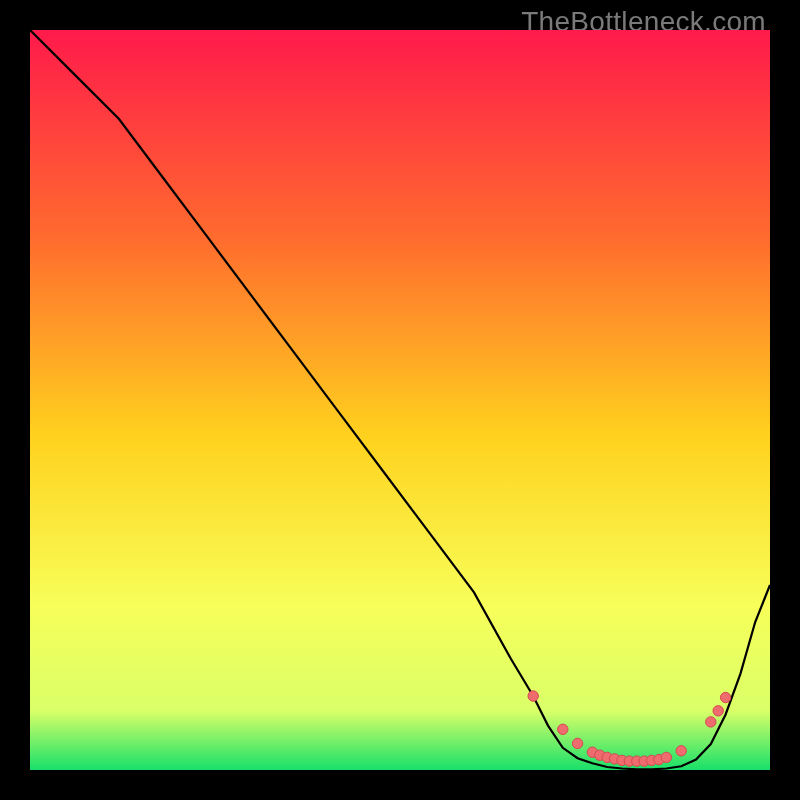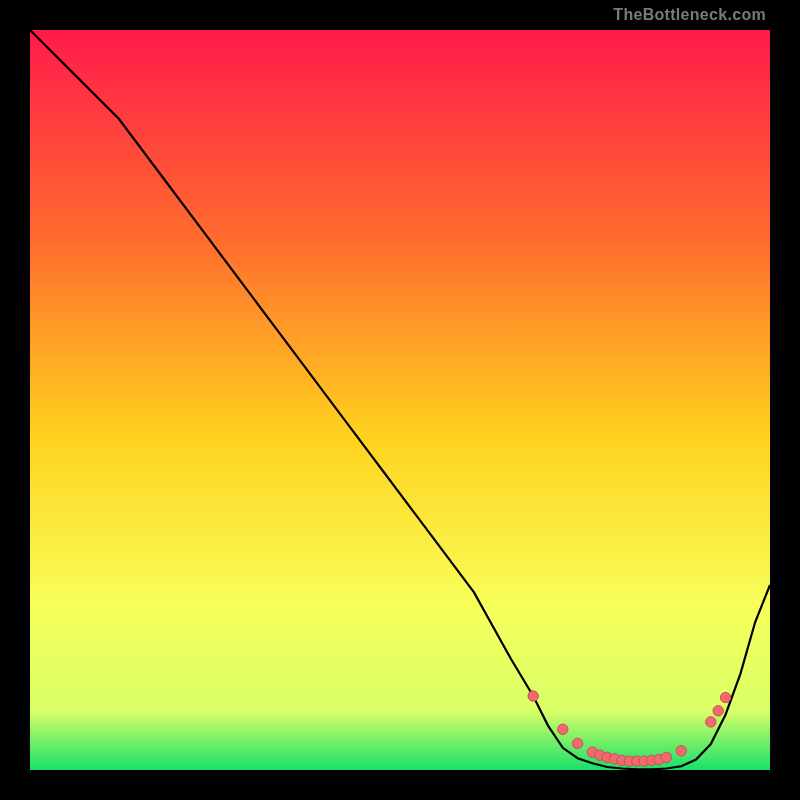--- a/index.html
+++ b/index.html
@@ -22,22 +22,22 @@
     left: 30px;
     top: 30px;
     width: 740px;
     height: 740px;
   }
   .watermark {
     position: absolute;
     top: 6px;
     right: 34px;
     color: #7a7a7a;
-    font-size: 16px;
-    font-weight: 700;
+    font-size: 28px;
+    font-weight: 400;
     letter-spacing: 0.3px;
     user-select: none;
   }
   svg { display: block; }
 </style>
 </head>
 <body>
 
 <div class="frame">
   <div class="watermark">TheBottleneck.com</div>

